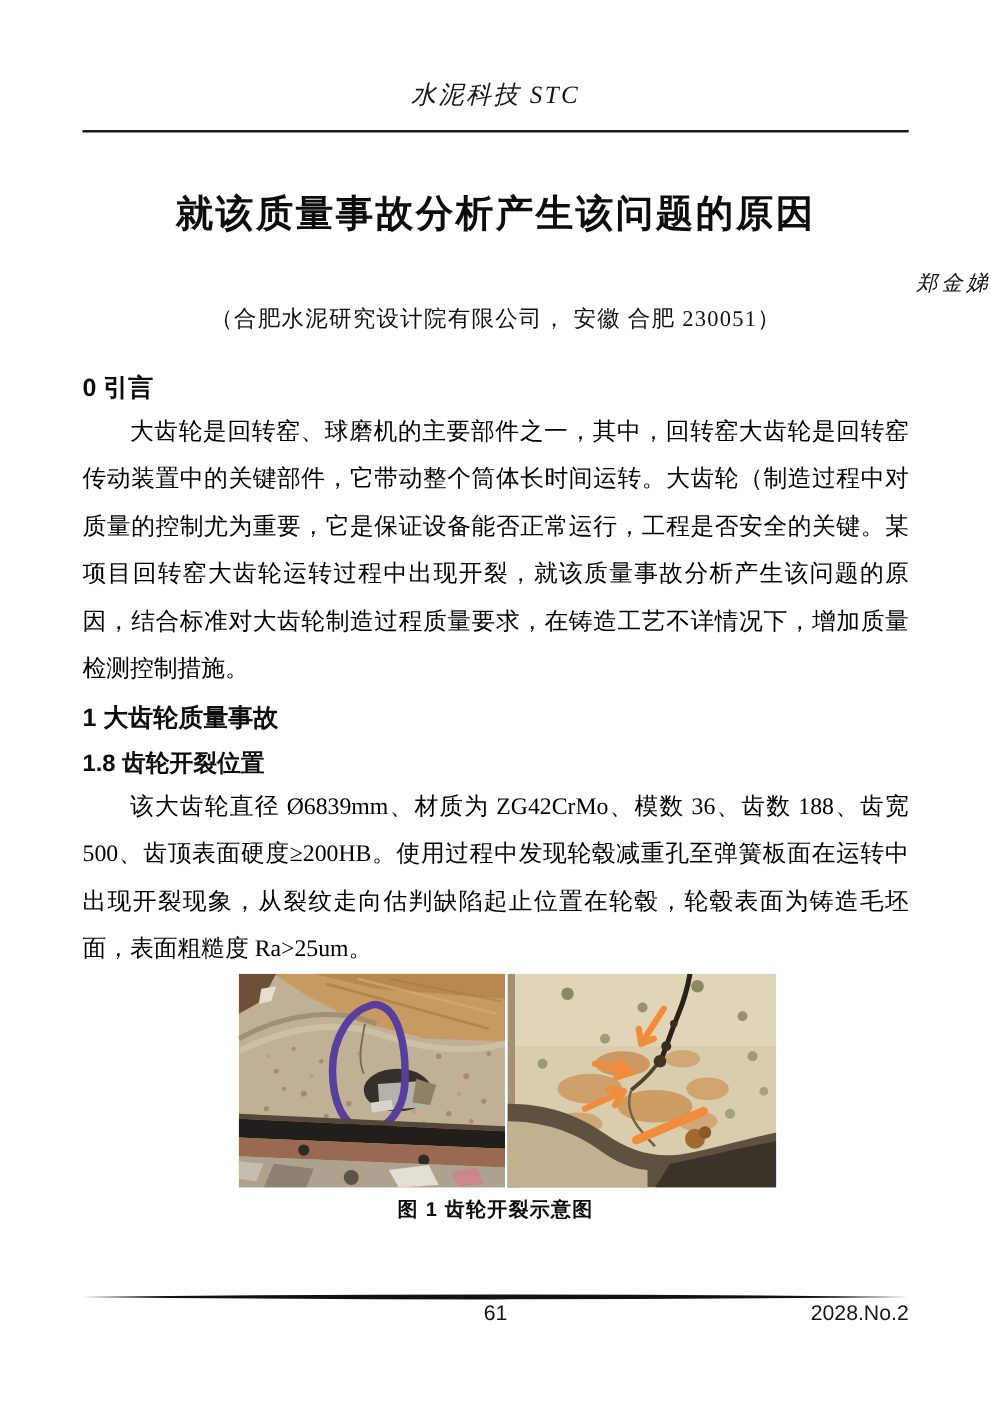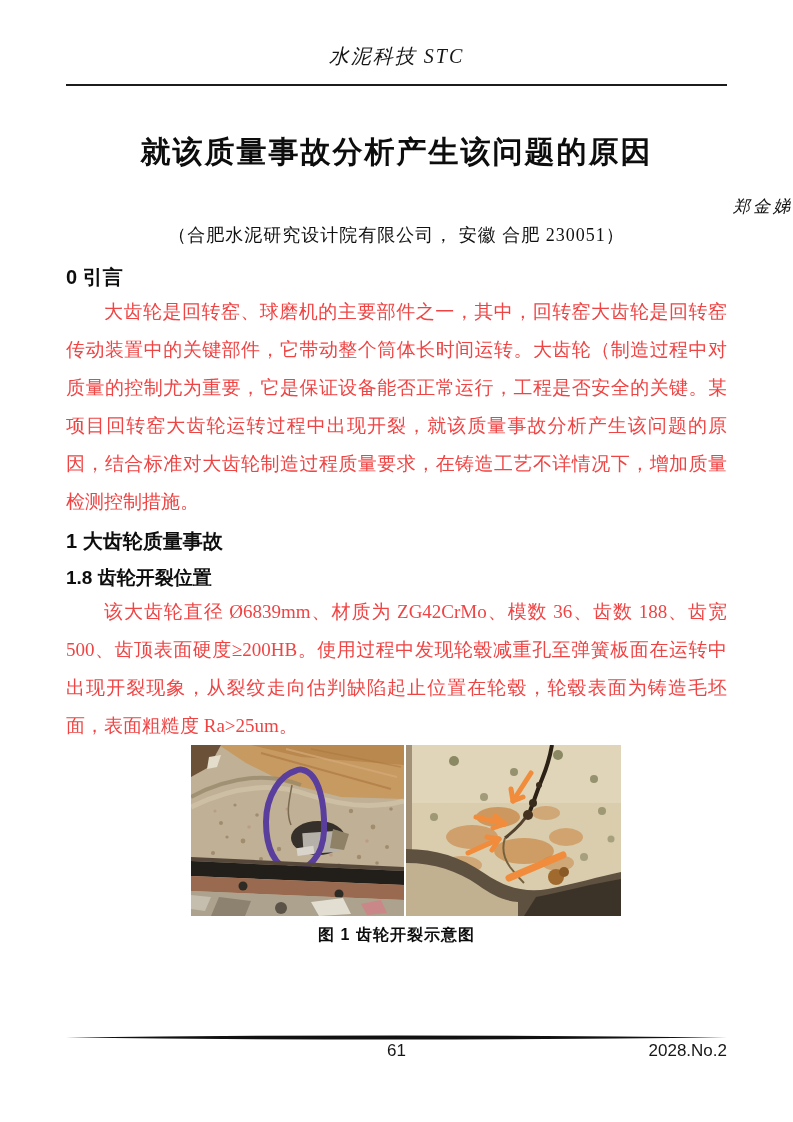--- a/index.html
+++ b/index.html
@@ -7,21 +7,21 @@
   body {
     width: 793px; height: 1122px;
     position: relative;
     overflow: hidden;
     font-family: "Liberation Serif", "DejaVu Serif", serif;
     color: #111;
   }
   .page { position: absolute; inset: 0; background: #fff; }
 
   
-  .journal-header { padding-top: 42px; }
+  .journal-header { padding-top: 62px; }
   .journal-header-inner {
     margin: 0 66px;
     text-align: center;
     font-family: "Liberation Serif", "DejaVu Serif", serif;
     font-style: italic;
     font-size: 20px;
     line-height: 28px;
     letter-spacing: 2px;
     border-bottom: 2px solid #1c1c1c;
     padding-bottom: 14px;
@@ -55,39 +55,39 @@
     letter-spacing: 1px;
   }
 
   
   .content { margin: 0 66px; }
   .sec-heading {
     font-family: "Liberation Sans", "DejaVu Sans", sans-serif;
     font-weight: bold;
     font-size: 20px;
     line-height: 28px;
-    margin-top: 16px;
+    margin-top: 30px;
     color: #0d0d0d;
   }
   .sec-heading.second { margin-top: 6px; }
   .subsec-heading {
     font-family: "Liberation Sans", "DejaVu Sans", sans-serif;
     font-weight: bold;
     font-size: 19px;
     line-height: 26px;
     margin-top: 10px;
     color: #0d0d0d;
   }
   .body-p {
     margin-top: 2px;
     font-size: 19px;
     line-height: 38px;
     text-align: justify;
     text-indent: 2em;
-    color: #ef4444;
+    color: #000000;
   }
 
   
   .figure { margin-top: 0; }
   .photo-row {
     display: flex;
     justify-content: center;
     gap: 2px;
     transform: translateX(9px);
   }

